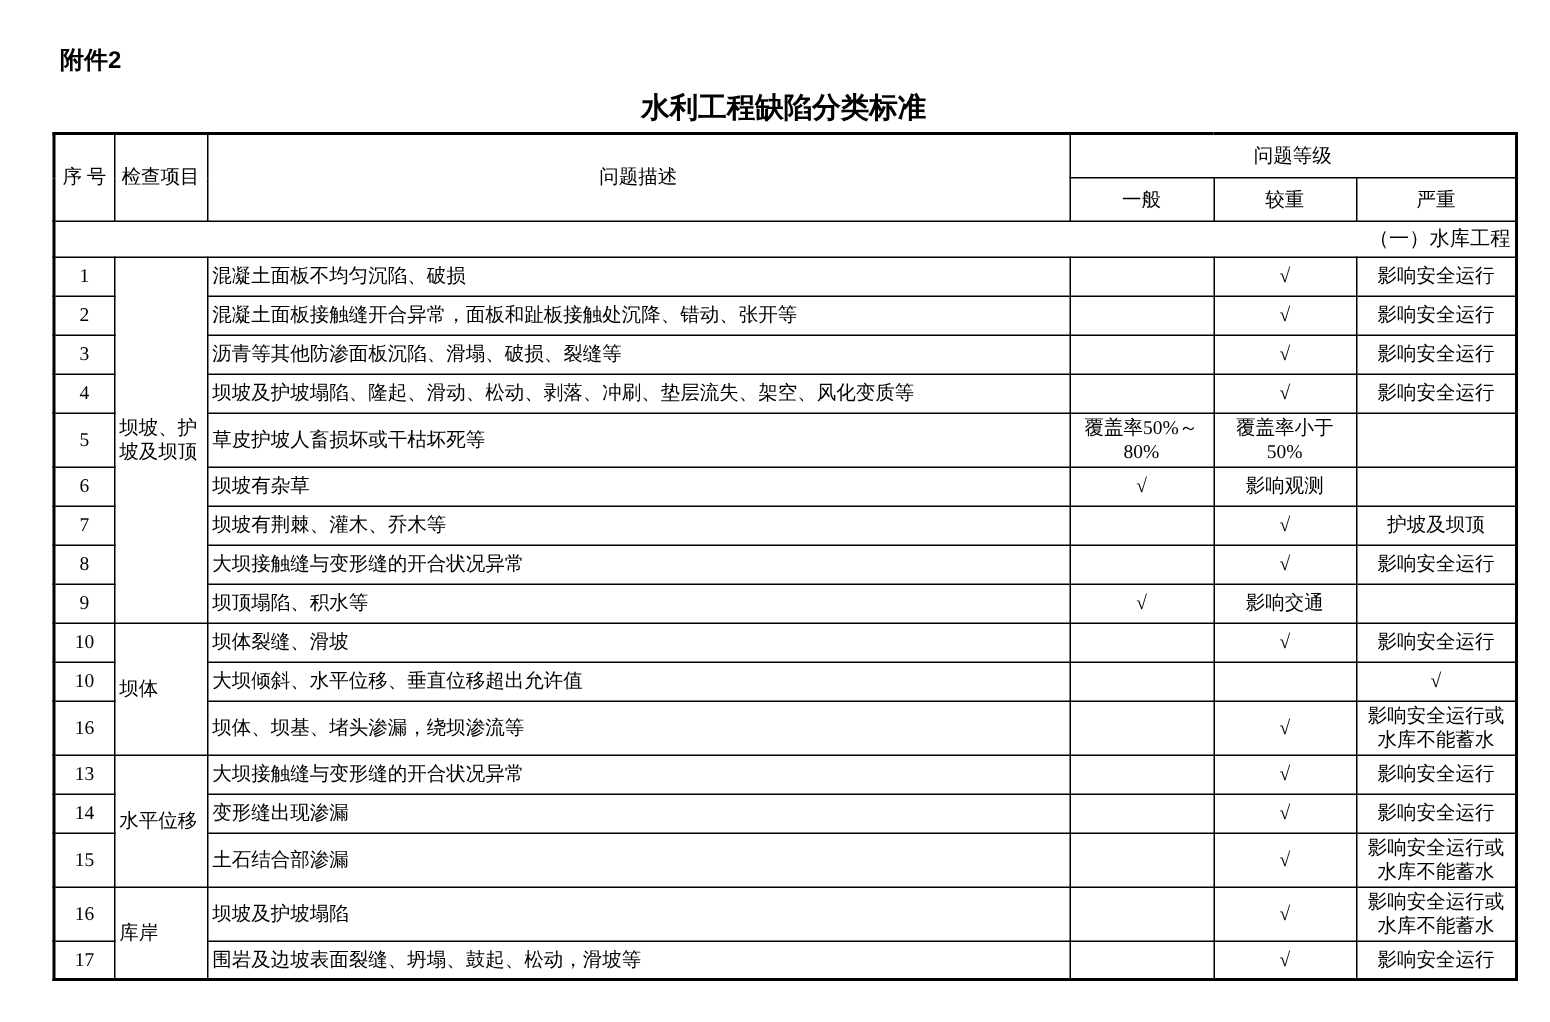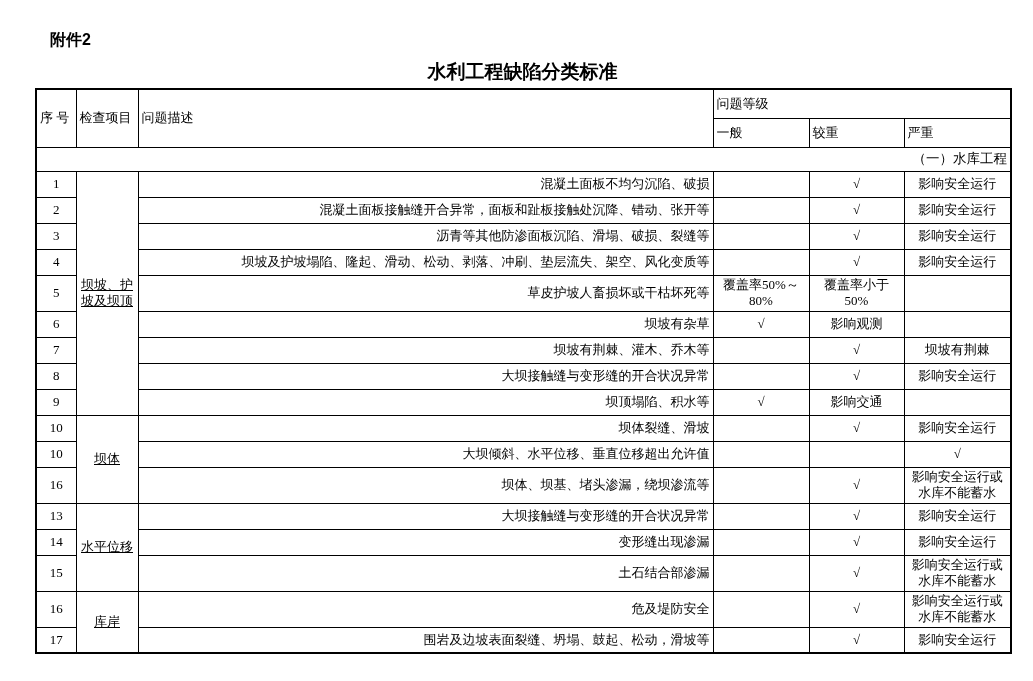--- a/index.html
+++ b/index.html
@@ -3,21 +3,21 @@
 <meta charset="utf-8">
 <style>
   html,body{margin:0;padding:0;background:#fff;}
   body{
     width:1033px;height:681px;
     font-family:"Liberation Serif","DejaVu Serif",serif;
     color:#000;
     overflow:hidden;
   }
   .attachment{
-    margin:30px 0 0 50px;
+    margin:30px 0 0 40px;
     font-family:"Liberation Sans","DejaVu Sans",sans-serif;
     font-size:16px;font-weight:600;
   }
   .title{
     text-align:center;
     font-family:"Liberation Sans","DejaVu Sans",sans-serif;
     font-size:19px;font-weight:bold;
     margin:8px 0 3px 12px;
   }
   table.defect{
@@ -28,31 +28,31 @@
     border:2px solid #000;
     font-size:13px;
   }
   table.defect td,table.defect th{
     border:1px solid #000;
     padding:1px 3px;
     font-weight:normal;
     line-height:1.25;
     overflow:hidden;
   }
-  th.hdr{height:26px;text-align:left;}
+  th.hdr{height:26px;text-align:center;}
   td.section{
     height:21px;
     font-weight:bold;
     text-align:right;
     padding-left:5px;
     font-size:13.5px;
   }
   td.no{text-align:center;}
-  td.group{text-align:center;padding:1px 2px;text-decoration:underline;}
-  td.desc{text-align:right;padding-left:5px;}
+  td.group{text-align:left;padding:1px 2px;}
+  td.desc{text-align:left;padding-left:5px;}
   td.lvl{text-align:center;}
   tr.r{height:26px;}
   tr.tall{height:36px;}
   .check{font-size:13px;}
 </style>
 </head>
 <body>
 
 <div class="attachment">附件2</div>
 <div class="title">水利工程缺陷分类标准</div>
@@ -123,21 +123,21 @@
     <td class="desc">坝坡有杂草</td>
     <td class="lvl check">√</td>
     <td class="lvl">影响观测</td>
     <td class="lvl"></td>
   </tr>
   <tr class="r">
     <td class="no">7</td>
     <td class="desc">坝坡有荆棘、灌木、乔木等</td>
     <td class="lvl"></td>
     <td class="lvl check">√</td>
-    <td class="lvl">坝坡有荆棘</td>
+    <td class="lvl">护坡及坝顶</td>
   </tr>
   <tr class="r">
     <td class="no">8</td>
     <td class="desc">大坝接触缝与变形缝的开合状况异常</td>
     <td class="lvl"></td>
     <td class="lvl check">√</td>
     <td class="lvl">影响安全运行</td>
   </tr>
   <tr class="r">
     <td class="no">9</td>
@@ -189,21 +189,21 @@
     <td class="no">15</td>
     <td class="desc">土石结合部渗漏</td>
     <td class="lvl"></td>
     <td class="lvl check">√</td>
     <td class="lvl">影响安全运行或水库不能蓄水</td>
   </tr>
 
   <tr class="tall">
     <td class="no">16</td>
     <td class="group" rowspan="2">库岸</td>
-    <td class="desc">危及堤防安全</td>
+    <td class="desc">坝坡及护坡塌陷</td>
     <td class="lvl"></td>
     <td class="lvl check">√</td>
     <td class="lvl">影响安全运行或水库不能蓄水</td>
   </tr>
   <tr class="r">
     <td class="no">17</td>
     <td class="desc">围岩及边坡表面裂缝、坍塌、鼓起、松动，滑坡等</td>
     <td class="lvl"></td>
     <td class="lvl check">√</td>
     <td class="lvl">影响安全运行</td>

